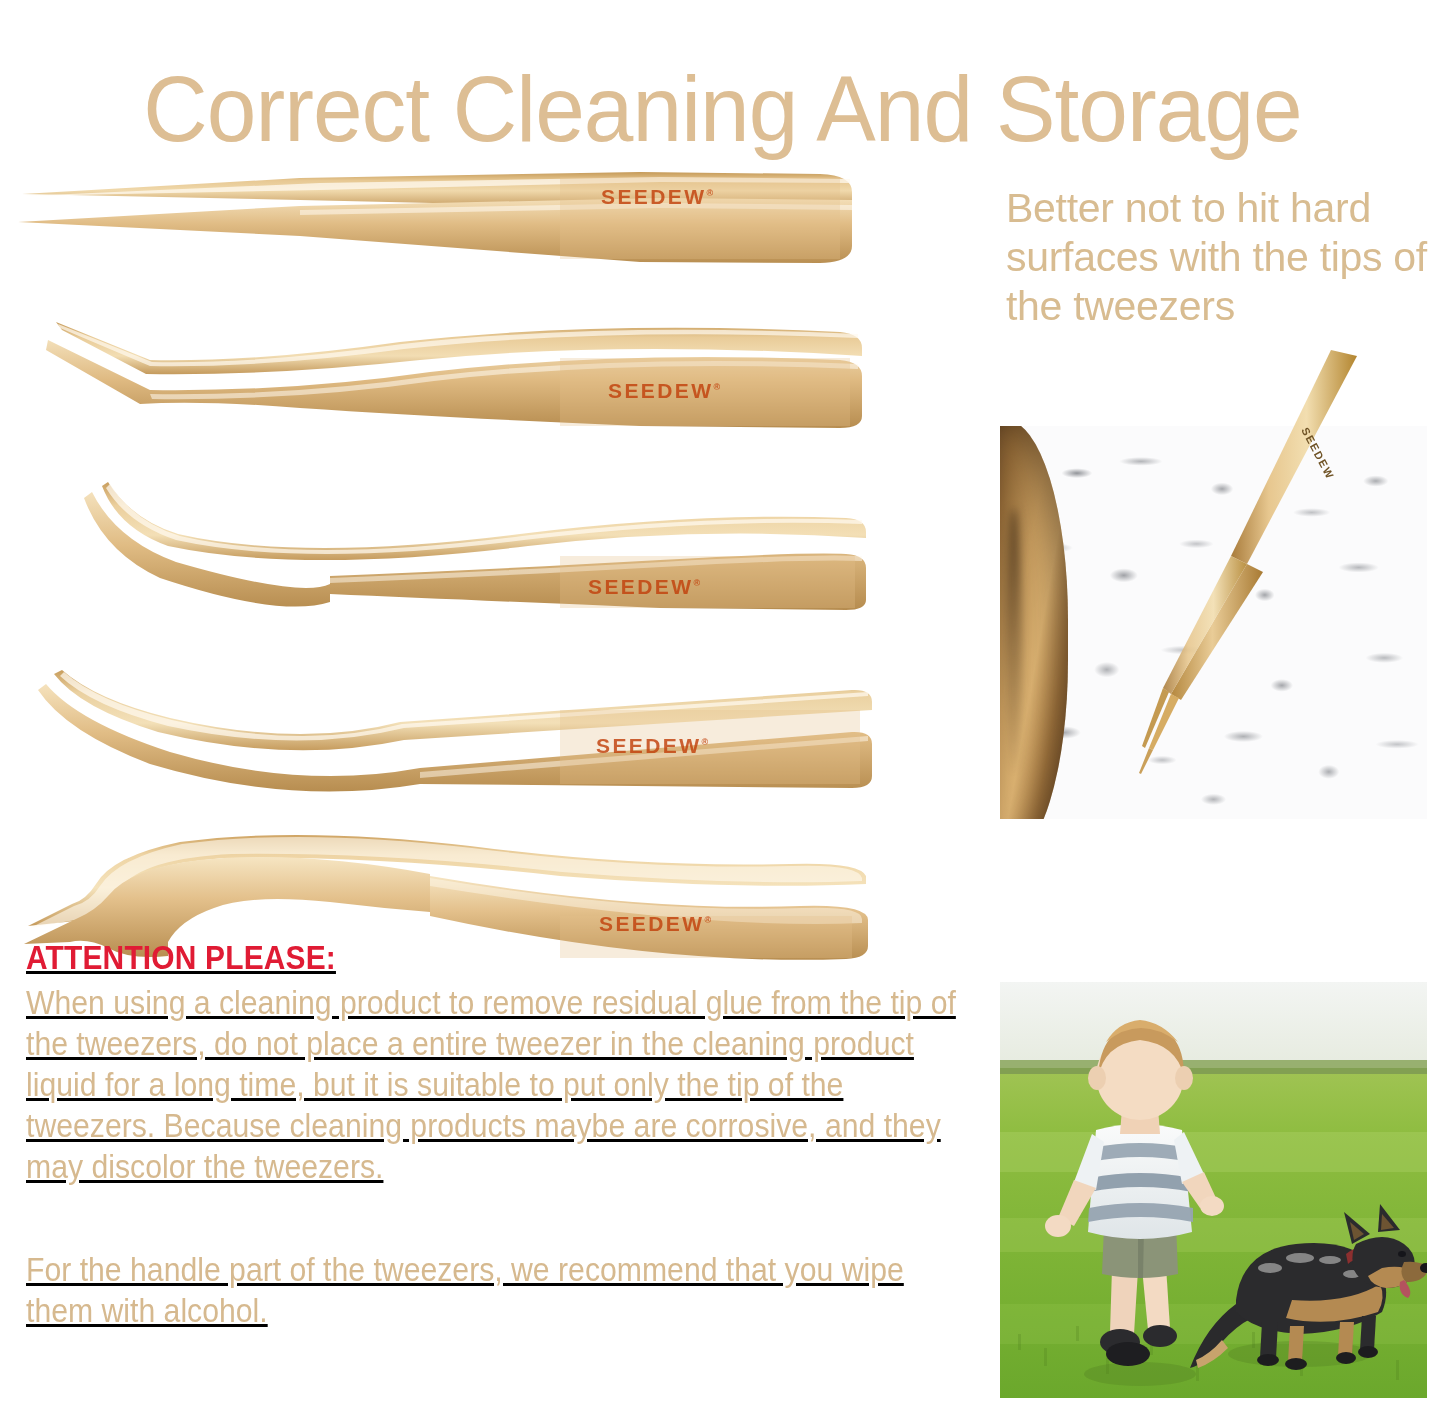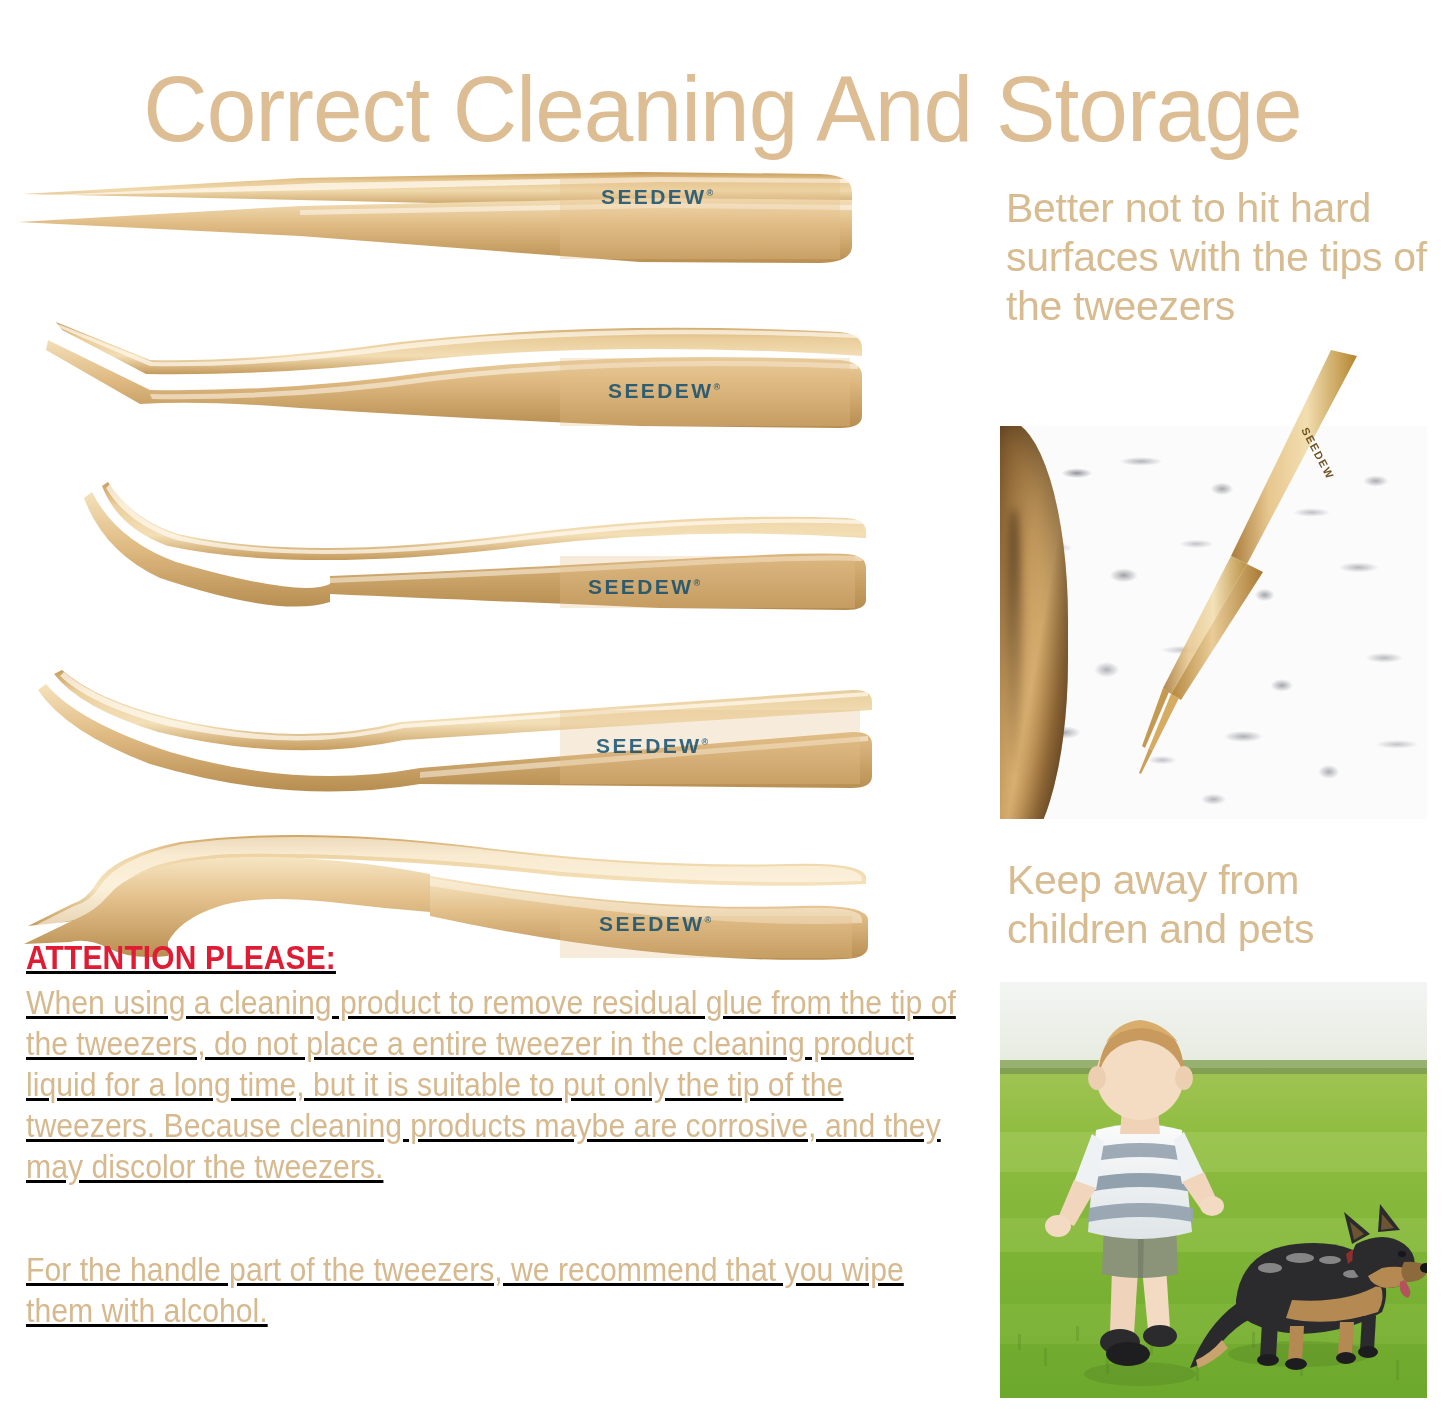--- a/index.html
+++ b/index.html
@@ -49,21 +49,21 @@
     height: 150px;
   }
   .tweezer-svg { display: block; width: 900px; height: 150px; }
 
   .brand-mark {
     position: absolute;
     font-family: "Liberation Sans", sans-serif;
     font-size: 21px;
     font-weight: 700;
     letter-spacing: 2.4px;
-    color: #0c4a6e;
+    color: #c2410c;
     opacity: .82;
     white-space: nowrap;
   }
   .brand-mark sup {
     font-size: 9px;
     vertical-align: super;
     letter-spacing: 0;
   }
 
   
@@ -389,21 +389,20 @@
       <path d="M276,206 L292,214 L216,344 L208,338 Z" fill="url(#pg1)" opacity=".9"></path>
 
       <path d="M216,344 L224,348 L198,400 L194,398 Z" fill="#d6ac63"></path>
       <path d="M208,338 L214,342 L190,398 L187,396 Z" fill="#c49a51"></path>
       <path d="M194,398 L198,400 L186,424 L184,423 Z" fill="#caa05a"></path>
 
       <text x="346" y="80" fill="#6f5326" font-family="Liberation Sans, sans-serif" font-size="11" font-weight="700" letter-spacing="1.6" transform="rotate(62 346 80)">SEEDEW</text>
     </svg>
   </div>
 
-  <p class="callout-text" id="callout-children-pets">Keep away from children and pets</p>
 
   <div id="photo-child-dog">
     <svg viewBox="0 0 427 416" preserveAspectRatio="xMidYMid slice">
       <defs>
         <linearGradient id="skyG" x1="0" y1="0" x2="0" y2="1">
           <stop offset="0%" stop-color="#f3f5f3"></stop>
           <stop offset="100%" stop-color="#e6ebdf"></stop>
         </linearGradient>
         <linearGradient id="grassG" x1="0" y1="0" x2="0" y2="1">
           <stop offset="0%" stop-color="#9fc352"></stop>

